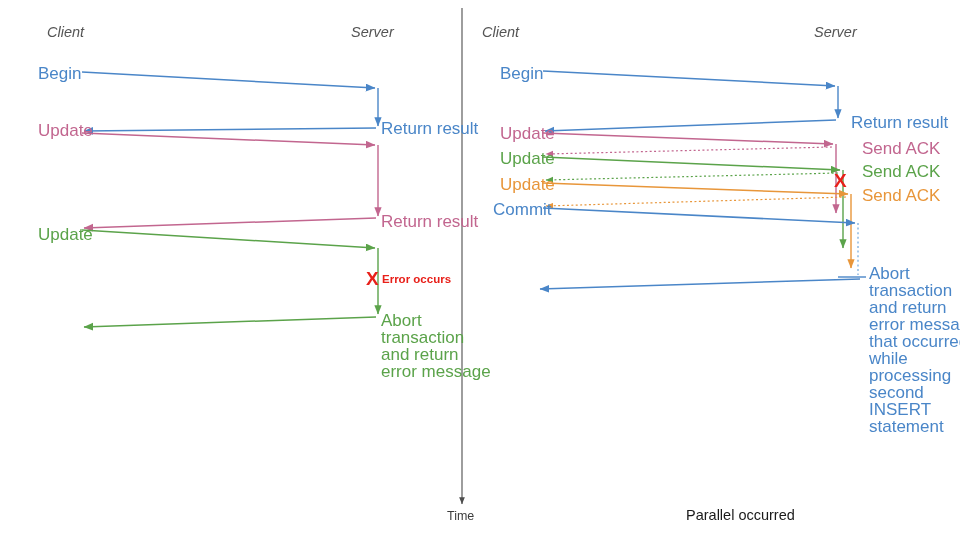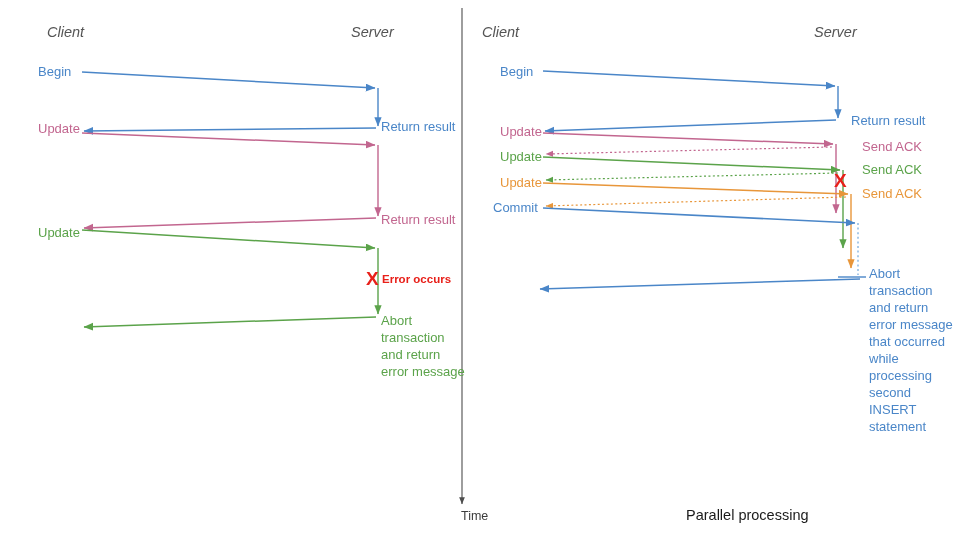--- a/index.html
+++ b/index.html
@@ -7,21 +7,21 @@
     width:960px;height:540px;background:#ffffff;
     font-family:"Liberation Sans", sans-serif;
     overflow:hidden;position:relative;
   }
   #stage{position:absolute;inset:0;width:960px;height:396px;}
   svg#canvas{position:absolute;left:0;top:0;width:960px;height:540px;}
   .lbl{position:absolute;white-space:pre;line-height:1.18;}
   .actor{font-style:italic;font-size:14.5px;color:#545454;}
   .panel-caption{font-size:14.5px;color:#1a1a1a;}
   .time-lbl{font-size:12.5px;color:#3c3c3c;}
-  .msg{font-size:13px;}
+  .msg{font-size:17px;}
   .msg.multi{line-height:17px;}
   .errx{font-weight:bold;font-size:19px;color:#e8201a;letter-spacing:0;}
   .err-txt{font-size:11.5px;color:#e8201a;font-weight:bold;}
 </style>
 </head>
 <body>
 
 <div id="stage">
 
   <svg id="canvas" viewBox="0 0 960 540">
@@ -118,21 +118,21 @@
 
   <div class="lbl errx" style="left:366px;top:268px;">X</div>
   <div class="lbl err-txt" style="left:382px;top:273px;">Error occurs</div>
 
   <div class="lbl msg multi" style="left:381px;top:312px;color:#5ba34a;">Abort
 transaction
 and return
 error message</div>
 
 
-  <div class="lbl time-lbl" style="left:447px;top:509px;margin-left:14px;">Time</div>
+  <div class="lbl time-lbl" style="left:447px;top:509px;">Time</div>
 
   <div class="lbl actor" style="left:482px;top:24px;">Client</div>
   <div class="lbl actor" style="left:814px;top:24px;">Server</div>
 
   <div class="lbl msg" style="left:500px;top:64px;color:#4a86c8;">Begin</div>
   <div class="lbl msg" style="left:851px;top:113px;color:#4a86c8;">Return result</div>
 
   <div class="lbl msg" style="left:500px;top:124px;color:#c2668f;">Update</div>
   <div class="lbl msg" style="left:862px;top:139px;color:#c2668f;">Send ACK</div>
 
@@ -150,15 +150,15 @@
 transaction
 and return
 error message
 that occurred
 while
 processing
 second
 INSERT
 statement</div>
 
-  <div class="lbl panel-caption" style="left:686px;top:507px;">Parallel processing</div>
+  <div class="lbl panel-caption" style="left:686px;top:507px;">Parallel occurred</div>
 
 </div>
 
 </body></html>

